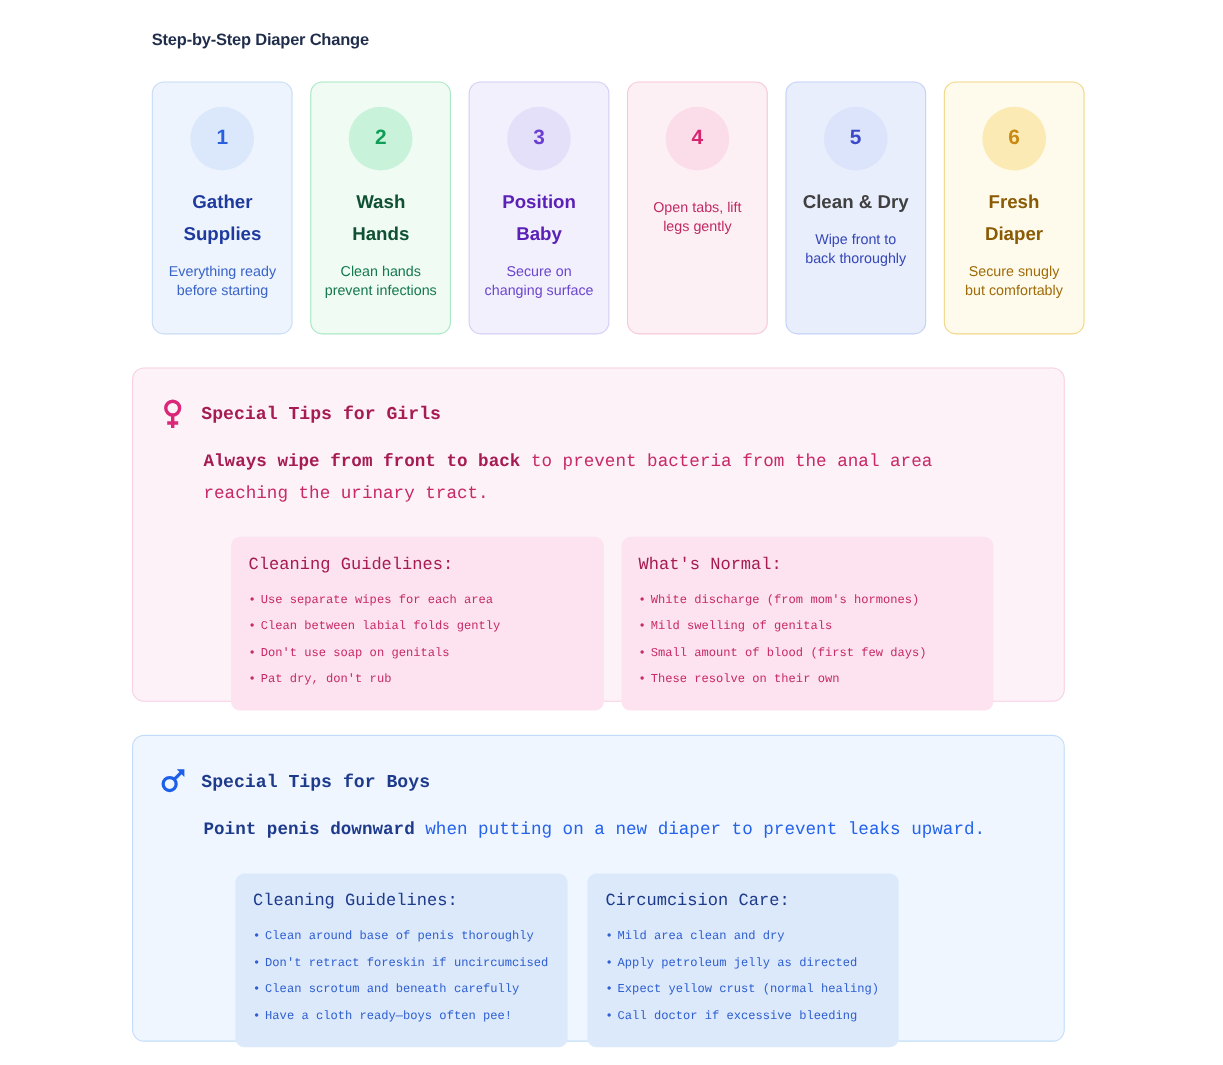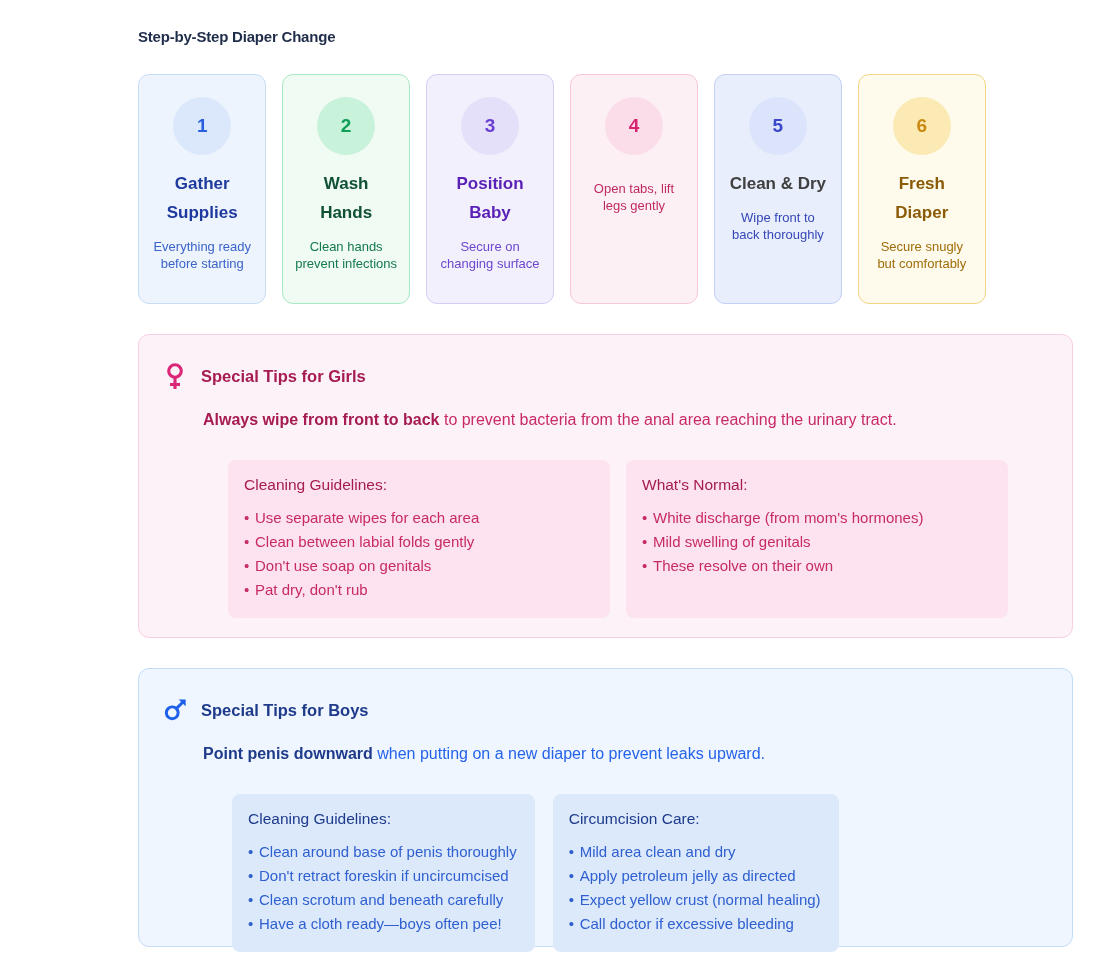--- a/index.html
+++ b/index.html
@@ -58,25 +58,26 @@
     margin-top: 12px;
     font-size: 13px;
     line-height: 16.5px;
     text-align: center;
     padding: 0 12px;
   }
 
   
   .tip-section {
     position: absolute;
-    left: 138px;
-    width: 935px;
+    left: 120px;
+    width: 848px;
     border-radius: 11px;
     border: 1px solid transparent;
     padding: 26px 40px 28px 24px;
+    font-family: Liberation Mono, monospace;
   }
   #girls-section { top: 334px; height: 304px; }
   #boys-section  { top: 668px; height: 279px; }
 
   .tip-head {
     display: flex;
     align-items: center;
     gap: 14px;
     margin-left: 24px;
   }
@@ -111,21 +112,21 @@
   .tip-panel {
     border-radius: 8px;
     padding: 16px 18px 16px 16px;
   }
   .panel-title {
     font-size: 15.5px;
     margin-bottom: 12px;
   }
   .panel-list { list-style: none; margin: 0; padding: 0; }
   .panel-list li {
-    font-size: 15px;
+    font-size: 11px;
     line-height: 24px;
     padding-left: 11px;
     position: relative;
     white-space: nowrap;
   }
   .panel-list li::before {
     content: "•";
     position: absolute;
     left: 0; top: 0;
   }
@@ -191,20 +192,21 @@
             <li>Clean between labial folds gently</li>
             <li>Don't use soap on genitals</li>
             <li>Pat dry, don't rub</li>
           </ul>
         </div>
         <div class="tip-panel" style="background: rgb(252, 227, 239);">
           <div class="panel-title" style="color: rgb(165, 27, 82);">What's Normal:</div>
           <ul class="panel-list" style="color: rgb(199, 42, 102);">
             <li>White discharge (from mom's hormones)</li>
             <li>Mild swelling of genitals</li>
+            <li>Small amount of blood (first few days)</li>
             <li>These resolve on their own</li>
           </ul>
         </div>
       </div>
   </div>
 
   <div class="tip-section" id="boys-section" style="background: rgb(239, 246, 255); border-color: rgb(195, 221, 248);">
     <div class="tip-head">
       <span class="gender-icon" id="boys-icon" style="color: rgb(29, 95, 232);">
           <svg width="26" height="26" viewBox="0 0 26 26">

